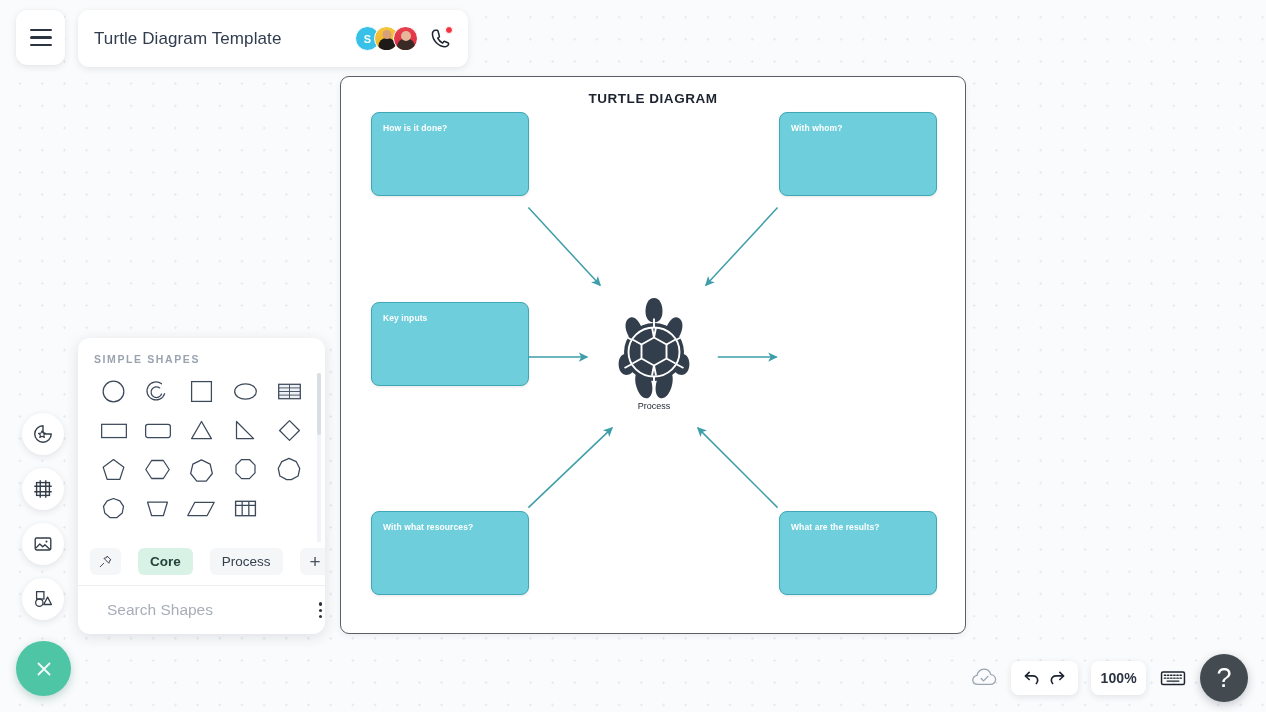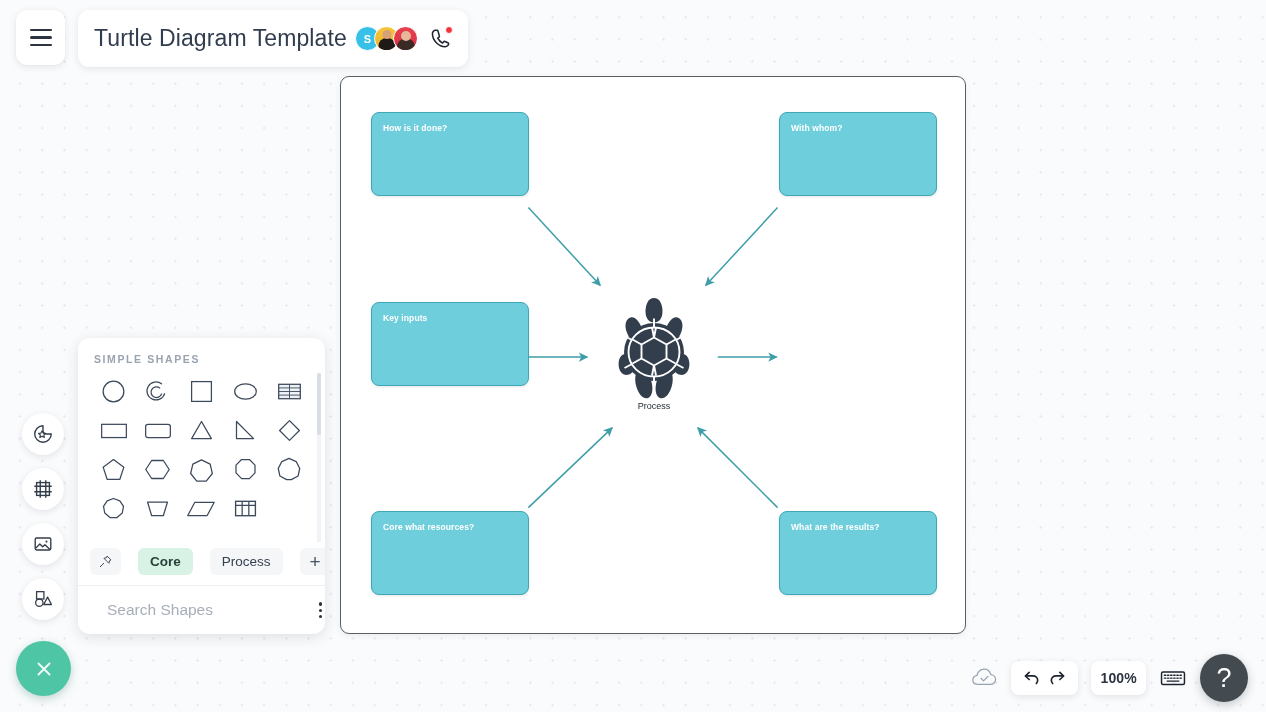--- a/index.html
+++ b/index.html
@@ -28,21 +28,21 @@
   .menu-btn i { display:block; width: 22px; height: 2.4px; background:#2b3murky; background:#2c3442; border-radius:2px; }
 
   .titlebar {
     position: absolute; left: 78px; top: 10px;
     width: 390px; height: 57px;
     background: #fff; border-radius: 11px;
     box-shadow: 0 2px 7px rgba(30,40,60,.10);
     display: flex; align-items: center; padding: 0 16px;
   }
   .doc-title {
-    font-size: 23px; color: #313c4e; letter-spacing: .1px;
+    font-size: 17px; color: #313c4e; letter-spacing: .1px;
     white-space: nowrap; flex: 0 0 auto;
   }
   .presence { display: flex; align-items: center; margin-left: auto; }
   .avatar {
     width: 25px; height: 25px; border-radius: 50%;
     display: flex; align-items: center; justify-content: center;
     font-size: 11px; color: #fff; font-weight: 600;
     margin-left: -6px; border: 1.5px solid #fff; position: relative; overflow: hidden;
   }
   .avatar:first-child { margin-left: 0; }
@@ -371,20 +371,21 @@
     <input class="search-input" type="text" placeholder="Search Shapes" style="">
     <div class="kebab">
       <i></i>
         <i></i>
         <i></i>
     </div>
   </div>
 </div>
 
 <div class="diagram-card">
+  <div class="diagram-title">TURTLE DIAGRAM</div>
 
   <svg class="connectors" viewBox="0 0 626 558">
     <defs>
       <marker id="ah" markerWidth="7" markerHeight="7" refX="5.6" refY="3.5" orient="auto">
         <path d="M0 0.4 L6.4 3.5 L0 6.6 L1.6 3.5 z" fill="#3d9ea8"></path>
       </marker>
     </defs>
 
     <line x1="188" y1="131" x2="260" y2="209" stroke="#3d9ea8" stroke-width="1.5" marker-end="url(#ah)"></line>
 
@@ -402,21 +403,21 @@
   <div class="node n-tl">
     <span>How is it done?</span>
   </div>
   <div class="node n-tr">
     <span>With whom?</span>
   </div>
   <div class="node n-ml">
     <span>Key inputs</span>
   </div>
   <div class="node n-bl">
-    <span>Core what resources?</span>
+    <span>With what resources?</span>
   </div>
   <div class="node n-br">
     <span>What are the results?</span>
   </div>
 
   <div class="turtle-wrap">
     <svg width="92" height="108" viewBox="0 0 92 108">
       <g fill="#333e4d">
 
         <path d="M46 6c-5.5 0-8.5 6-8.5 13.5 0 6.5 3.2 11 8.5 11s8.5-4.5 8.5-11C54.5 12 51.5 6 46 6z"></path>

